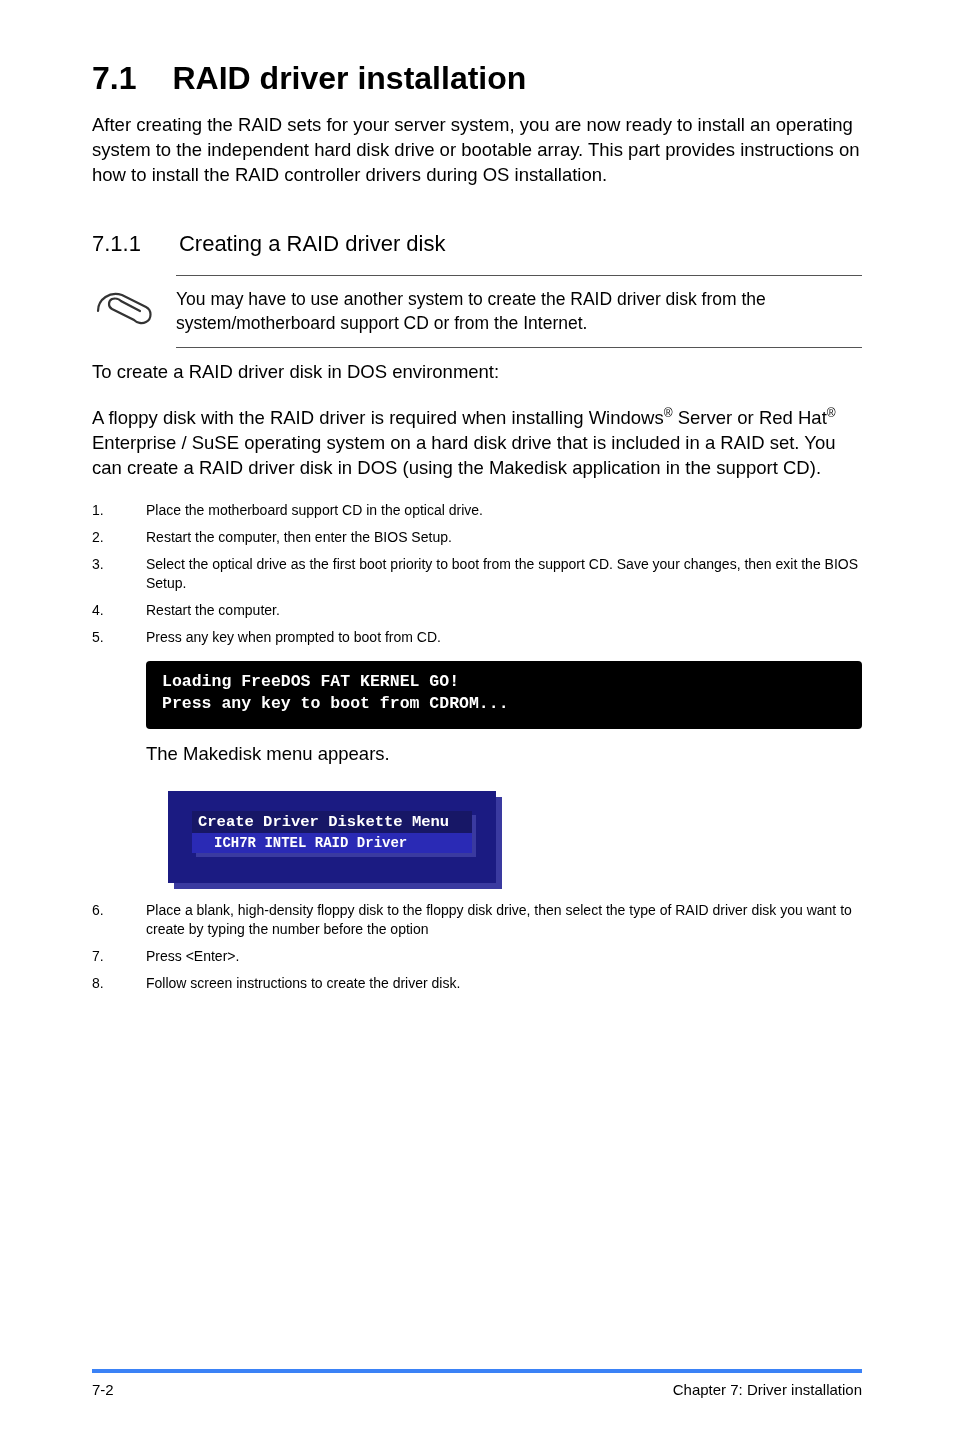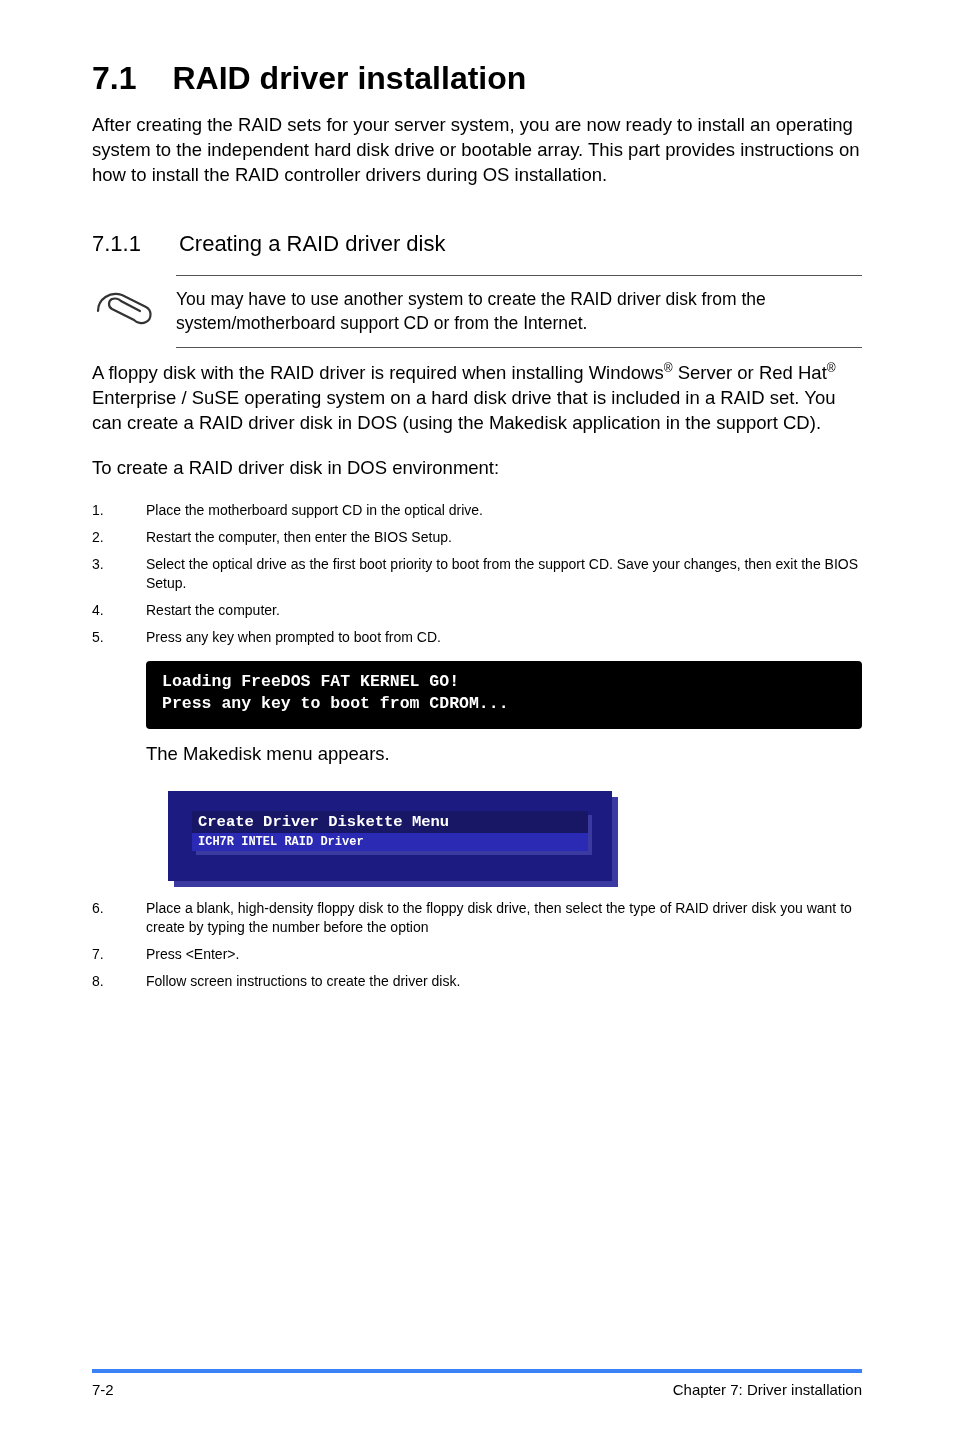--- a/index.html
+++ b/index.html
@@ -102,21 +102,21 @@
     font-size: 18.5px;
     margin-bottom: 26px;
   }
   .menu-wrap {
     margin-left: 76px;
     margin-bottom: 18px;
   }
   .menu-outer {
     background: #1b1b82;
     padding: 20px 24px 30px 24px;
-    width: 444px;
+    width: 328px;
     box-sizing: border-box;
     box-shadow: 6px 6px 0 #3a3aa0;
   }
   .menu-inner {
     background: #dcdce8;
     border: 0px solid #000;
     box-shadow: 4px 4px 0 #3a3aa0;
   }
   .menu-title {
     background: #171766;
@@ -124,22 +124,22 @@
     font-family: "Courier New", monospace;
     font-weight: bold;
     font-size: 15.5px;
     padding: 2px 6px;
   }
   .menu-selected {
     background: #2a2ab5;
     color: #ffffff;
     font-family: "Courier New", monospace;
     font-weight: bold;
-    font-size: 12px;
-    padding: 2px 6px;
+    font-size: 14px;
+    padding: 2px 22px;
   }
   .menu-item {
     background: #dcdce8;
     color: #2a2ab5;
     font-family: "Courier New", monospace;
     font-weight: bold;
     font-size: 15.5px;
     padding: 0px 6px;
   }
   .menu-inner-pad {
@@ -174,25 +174,25 @@
 
   <div class="note-block">
     <div class="note-icon">
       <svg viewBox="0 0 64 48" width="64" height="48">
         <path d="M6 26 C6 14 18 6 30 10 L54 22 C60 25 60 34 54 37 C50 39 45 38 42 35 L20 24 C16 22 16 16 20 14 C23 13 27 14 29 16 L48 26" fill="none" stroke="#333" stroke-width="2.2" stroke-linecap="round"></path>
       </svg>
     </div>
     <div class="note-text">You may have to use another system to create the RAID driver disk from the system/motherboard support CD or from the Internet.</div>
   </div>
 
+  <div class="para">To create a RAID driver disk in DOS environment:</div>
+
   <div class="para">
     <span>A floppy disk with the RAID driver is required when installing Windows</span><sup>®</sup><span> Server or Red Hat</span><sup>®</sup><span> Enterprise / SuSE operating system on a hard disk drive that is included in a RAID set. You can create a RAID driver disk in DOS (using the Makedisk application in the support CD).</span>
   </div>
-
-  <div class="para">To create a RAID driver disk in DOS environment:</div>
 
   <ol class="steps">
     <li>Place the motherboard support CD in the optical drive.</li>
     <li>Restart the computer, then enter the BIOS Setup.</li>
     <li>Select the optical drive as the first boot priority to boot from the support CD. Save your changes, then exit the BIOS Setup.</li>
     <li>Restart the computer.</li>
     <li>Press any key when prompted to boot from CD.</li>
   </ol>
 
   <div class="terminal">Loading FreeDOS FAT KERNEL GO!

